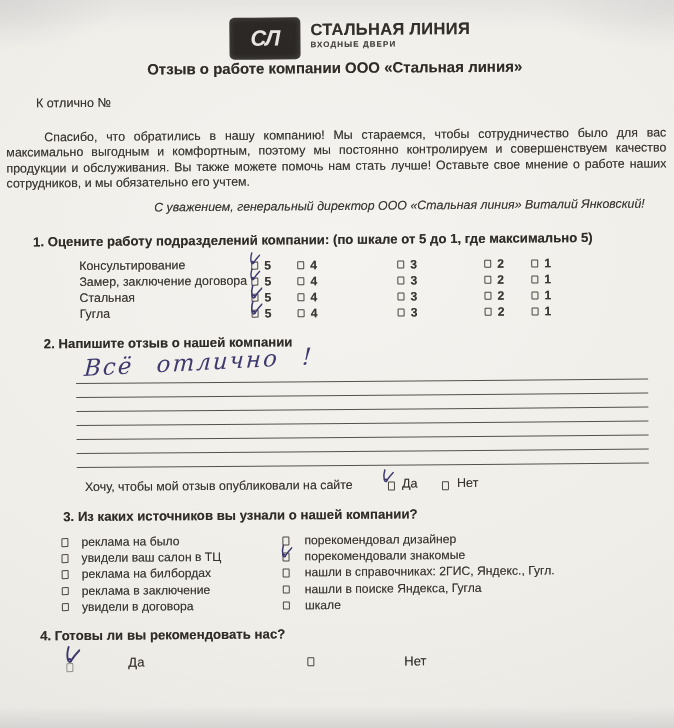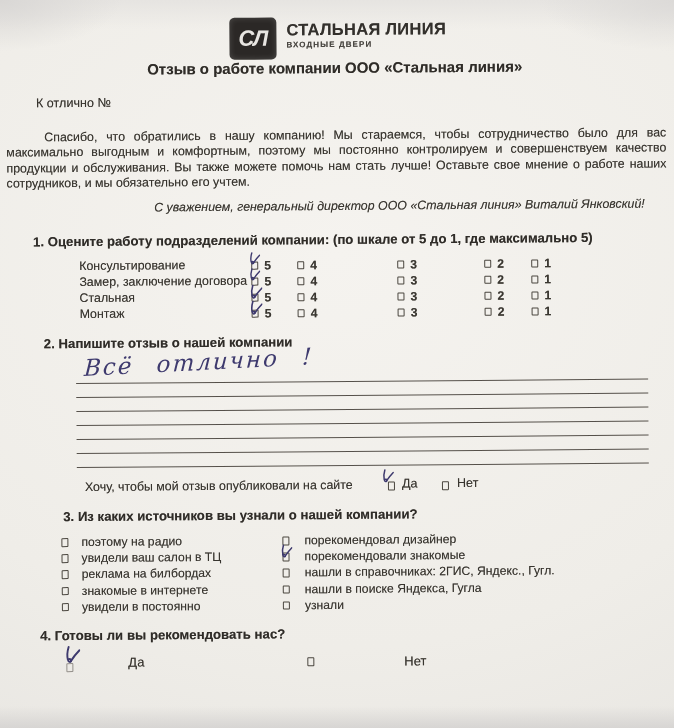--- a/index.html
+++ b/index.html
@@ -15,21 +15,21 @@
       radial-gradient(20% 7% at 100% 0%, #dcdad8 0%, rgba(220,218,216,0) 100%),
       linear-gradient(0deg, #d7d5d3 0%, rgba(215,213,211,0) 3%),
       linear-gradient(180deg, #e6e4e1 0%, rgba(230,228,225,0) 4%),
       radial-gradient(120% 90% at 50% 35%, #f5f3ef 0%, #efede8 60%, #e6e4e0 100%);
   }
   .tilt{position:absolute;inset:0;transform:rotate(-0.45deg);transform-origin:50% 50%;}
   .txt{text-shadow:0 0 .6px rgba(56,53,47,.55);}
   
   .logo{position:absolute;left:232px;top:17px;display:flex;align-items:flex-start;}
   .logo-mark{
-    width:47px;height:42px;background:var(--logo-bg);border-radius:5px;
+    width:71px;height:42px;background:var(--logo-bg);border-radius:5px;
     color:#e8e6e2;font-weight:bold;font-style:italic;font-size:22px;
     display:flex;align-items:center;justify-content:center;letter-spacing:-1px;
     box-shadow:inset 0 0 6px rgba(255,255,255,.18);
   }
   .logo-text{margin-left:10px;padding-top:3px;}
   .logo-brand{font-size:16.5px;font-weight:bold;color:#33302c;letter-spacing:.3px;}
   .logo-sub{font-size:8px;font-weight:bold;color:#4a4742;letter-spacing:1.1px;margin-top:1px;}
   .doc-title{position:absolute;left:0;right:0;top:59px;text-align:center;font-size:15px;font-weight:bold;color:#2f2c28;}
   .contract{position:absolute;left:38px;top:94px;font-size:12.6px;}
   .intro{position:absolute;left:8px;right:6px;top:128px;font-size:12.4px;line-height:15.3px;text-align:justify;text-indent:38px;}
@@ -175,21 +175,21 @@
           <span class="s1-cell" style="left: 405px;">
             <span class="cbx"></span>
             <span class="num txt">2</span>
           </span>
           <span class="s1-cell" style="left: 452px;">
             <span class="cbx"></span>
             <span class="num txt">1</span>
           </span>
         </div>
         <div class="s1-row">
-          <span class="s1-lab txt">Монтаж</span>
+          <span class="s1-lab txt">Гугла</span>
           <span class="s1-cell" style="left: 172px;">
             <span class="cbx"></span>
             <span class="num txt">5</span>
             <svg viewBox="0 0 14 15" width="15" height="18" class="hand-check s1-ck">
               <path d="M5 .8 C4 4 3.6 7.5 4.3 10.5 C4.8 12.8 6.6 13 6.9 11.4 C7.1 10.1 5.6 9.7 4.8 10.6"></path>
               <path d="M6.6 11.8 C8.6 8.8 11 5.8 13.4 3.4"></path>
             </svg>
           </span>
           <span class="s1-cell" style="left: 218px;">
             <span class="cbx"></span>
@@ -232,37 +232,37 @@
       <span class="pub-yes txt">Да</span>
       <span class="cbx pub-no-box"></span>
       <span class="pub-no txt">Нет</span>
     </div>
 
     <div class="s-head txt" style="left:62px;top:507px;">3. Из каких источников вы узнали о нашей компании?</div>
     <div class="s3-cols">
       <div class="s3-col left" id="s3-left">
           <div class="s3-item">
             <span class="cbx"></span>
-            <span class="opt-label txt">поэтому на радио</span>
+            <span class="opt-label txt">реклама на было</span>
           </div>
           <div class="s3-item">
             <span class="cbx"></span>
             <span class="opt-label txt">увидели ваш салон в ТЦ</span>
           </div>
           <div class="s3-item">
             <span class="cbx"></span>
             <span class="opt-label txt">реклама на билбордах</span>
           </div>
           <div class="s3-item">
             <span class="cbx"></span>
-            <span class="opt-label txt">знакомые в интернете</span>
-          </div>
-          <div class="s3-item">
-            <span class="cbx"></span>
-            <span class="opt-label txt">увидели в постоянно</span>
+            <span class="opt-label txt">реклама в заключение</span>
+          </div>
+          <div class="s3-item">
+            <span class="cbx"></span>
+            <span class="opt-label txt">увидели в договора</span>
           </div>
         </div>
       <div class="s3-col right" id="s3-right">
           <div class="s3-item">
             <span class="cbx"></span>
             <span class="opt-label txt">порекомендовал дизайнер</span>
           </div>
           <div class="s3-item">
             <span class="cbx"></span>
             <svg viewBox="0 0 14 15" width="14" height="15" class="hand-check s3-ck">
@@ -274,21 +274,21 @@
           <div class="s3-item">
             <span class="cbx"></span>
             <span class="opt-label txt">нашли в справочниках: 2ГИС, Яндекс., Гугл.</span>
           </div>
           <div class="s3-item">
             <span class="cbx"></span>
             <span class="opt-label txt">нашли в поиске Яндекса, Гугла</span>
           </div>
           <div class="s3-item">
             <span class="cbx"></span>
-            <span class="opt-label txt">узнали</span>
+            <span class="opt-label txt">шкале</span>
           </div>
         </div>
     </div>
 
     <div class="s-head txt" style="left:38px;top:626px;">4. Готовы ли вы рекомендовать нас?</div>
     <span class="s4-check" id="s4-check-slot"><svg viewBox="0 0 14 15" width="18" height="21" class="hand-check">
           <path d="M5 .8 C4 4 3.6 7.5 4.3 10.5 C4.8 12.8 6.6 13 6.9 11.4 C7.1 10.1 5.6 9.7 4.8 10.6"></path>
           <path d="M6.6 11.8 C8.6 8.8 11 5.8 13.4 3.4"></path>
         </svg></span>
     <span class="cbx s4-yes-box"></span>

